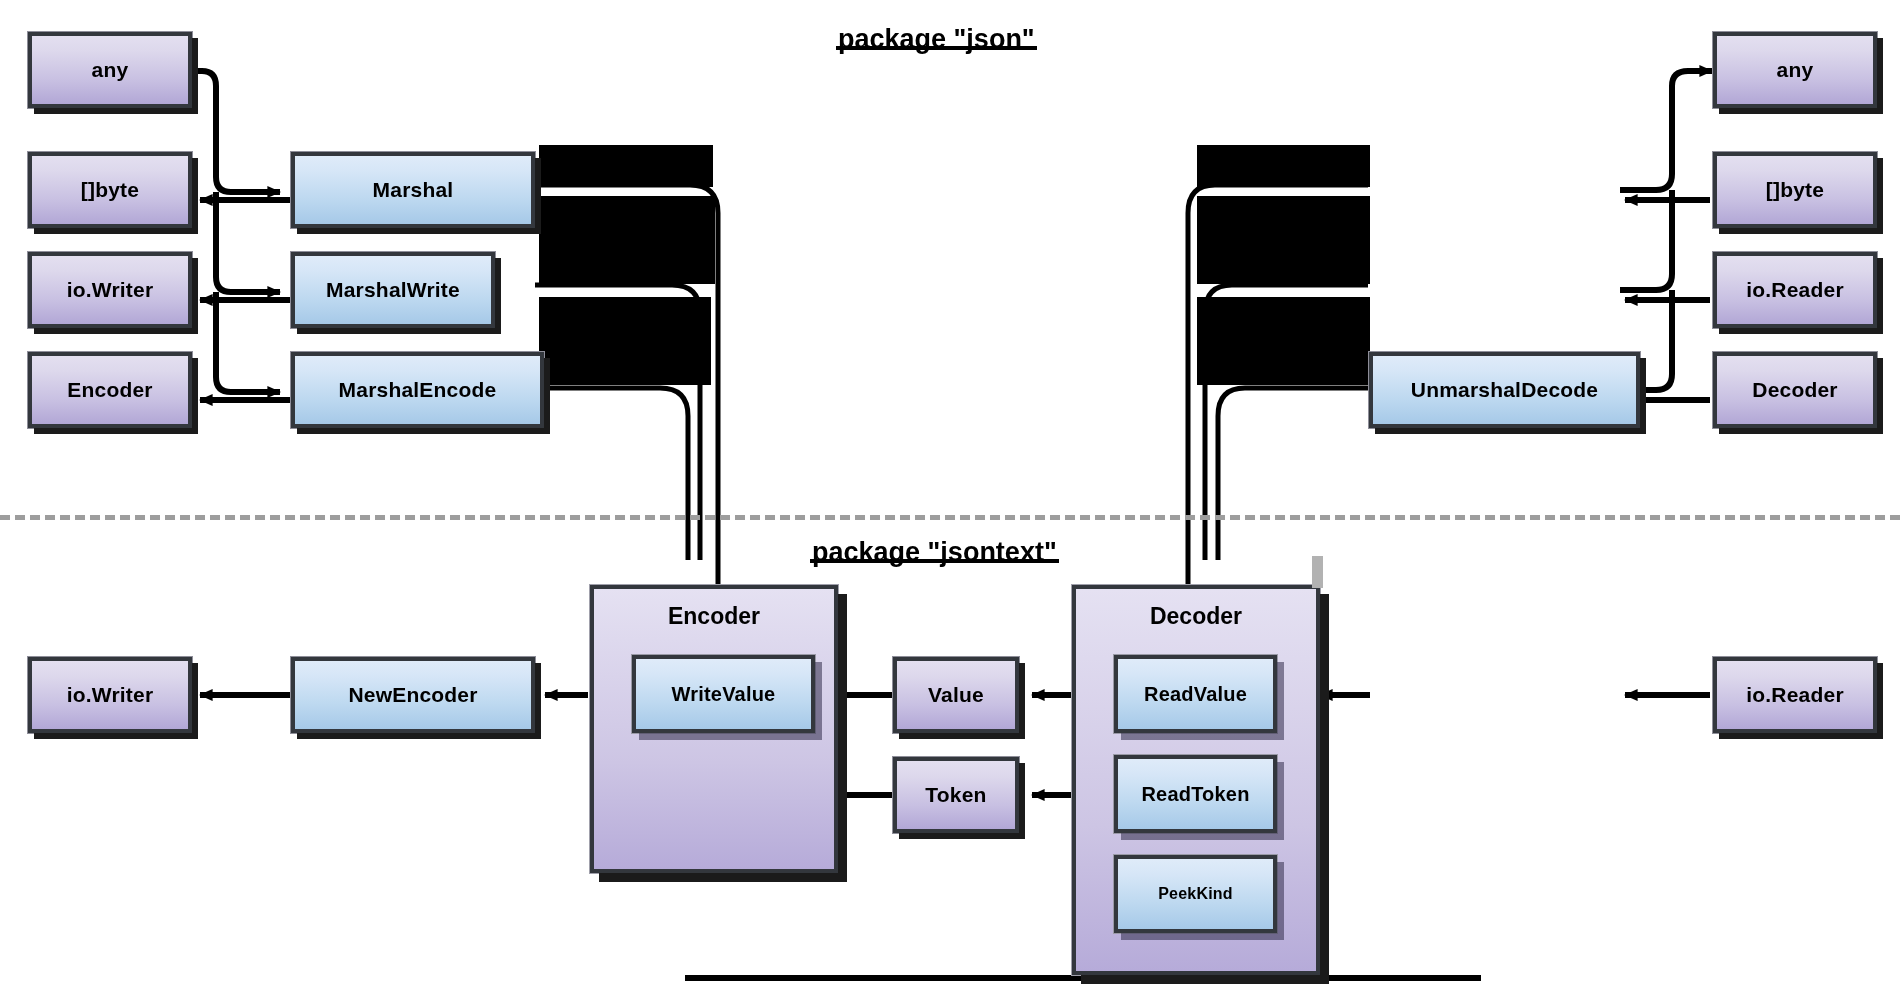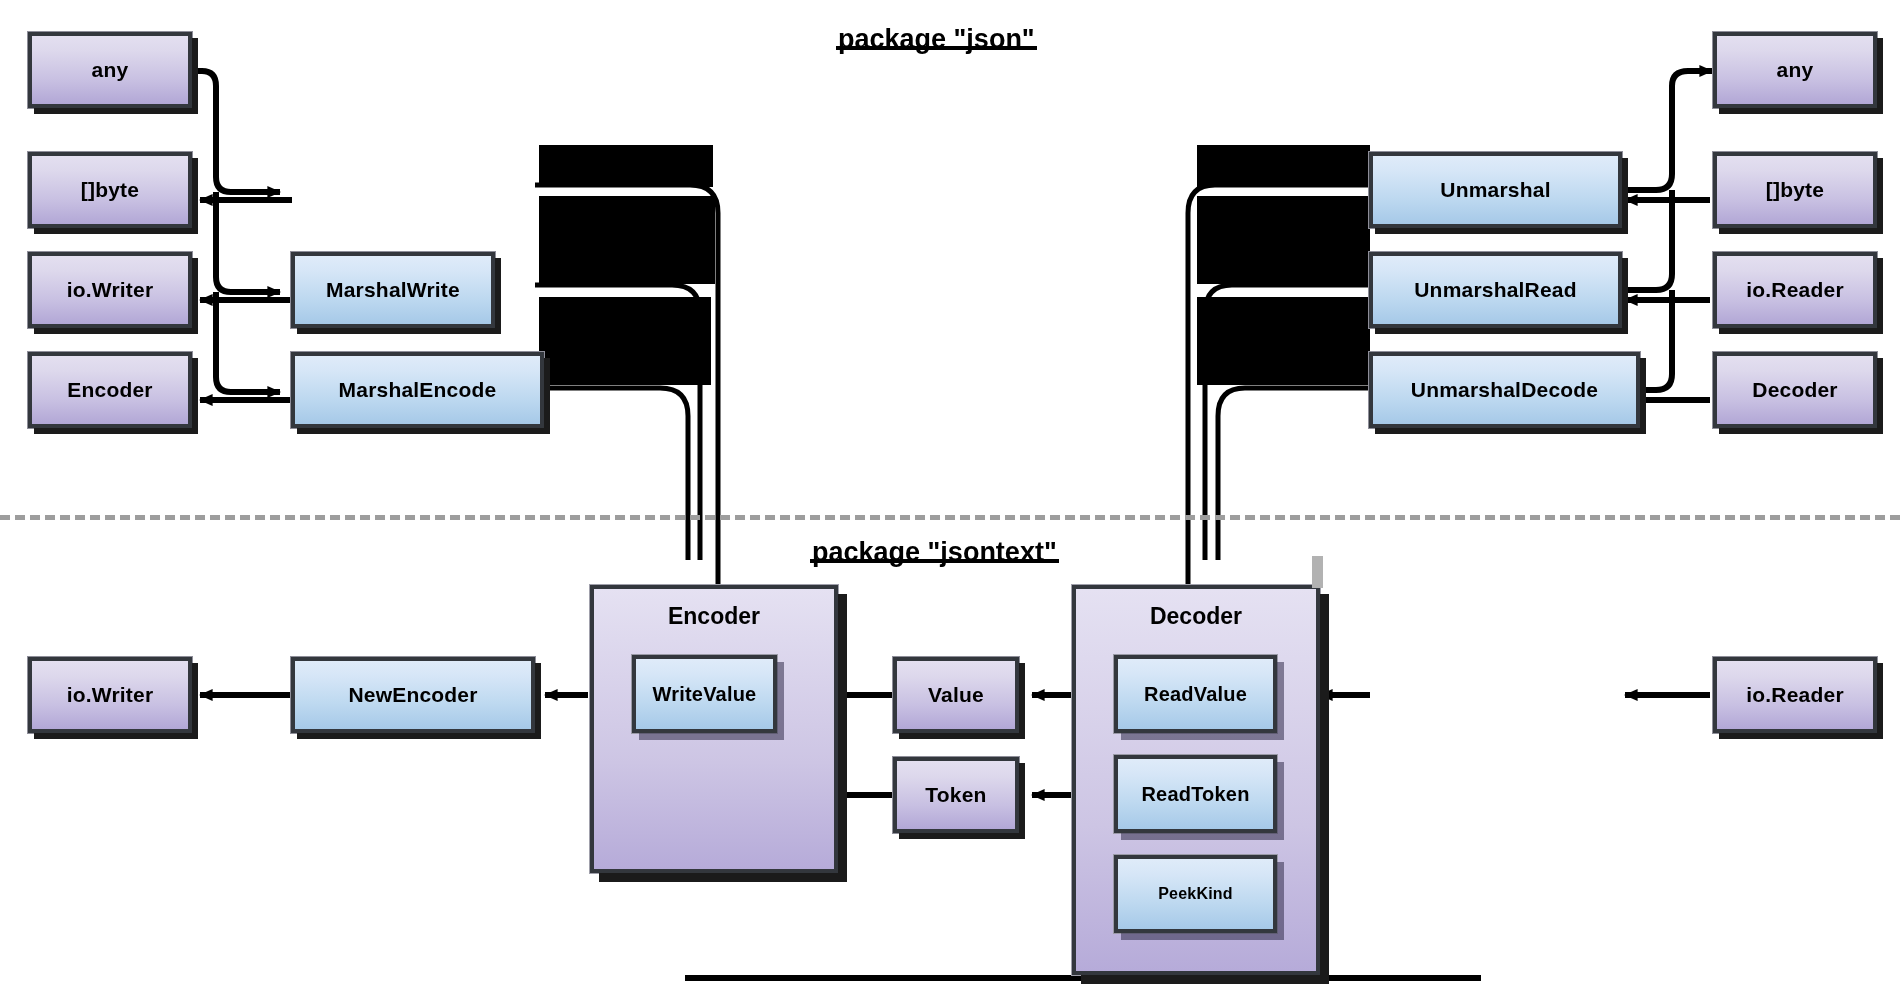--- a/index.html
+++ b/index.html
@@ -190,54 +190,51 @@
   <div class="node purple" style="left:28px;top:152px;width:164px;height:76px;font-size:21px;">
     <span class="lbl">[]byte</span>
   </div>
   <div class="node purple" style="left:28px;top:252px;width:164px;height:76px;font-size:21px;">
     <span class="lbl">io.Writer</span>
   </div>
   <div class="node purple" style="left:28px;top:352px;width:164px;height:76px;font-size:21px;">
     <span class="lbl">Encoder</span>
   </div>
 
+  <div class="node blue" style="left:291px;top:152px;width:244px;height:76px;font-size:21px;">
+    <span class="lbl">Marshal</span>
+  </div>
   <div class="node blue" style="left:291px;top:252px;width:204px;height:76px;font-size:21px;">
     <span class="lbl">MarshalWrite</span>
   </div>
   <div class="node blue" style="left:291px;top:352px;width:253px;height:76px;font-size:21px;">
     <span class="lbl">MarshalEncode</span>
   </div>
 
-  <div class="node blue" style="left:1369px;top:152px;width:253px;height:76px;font-size:21px;">
-    <span class="lbl">Unmarshal</span>
-  </div>
-  <div class="node blue" style="left:1369px;top:252px;width:253px;height:76px;font-size:21px;">
-    <span class="lbl">UnmarshalRead</span>
-  </div>
   <div class="node blue" style="left:1369px;top:352px;width:271px;height:76px;font-size:21px;">
     <span class="lbl">UnmarshalDecode</span>
   </div>
 
   <div class="node purple" style="left:1713px;top:32px;width:164px;height:76px;font-size:21px;">
     <span class="lbl">any</span>
   </div>
   <div class="node purple" style="left:1713px;top:152px;width:164px;height:76px;font-size:21px;">
     <span class="lbl">[]byte</span>
   </div>
   <div class="node purple" style="left:1713px;top:252px;width:164px;height:76px;font-size:21px;">
     <span class="lbl">io.Reader</span>
   </div>
   <div class="node purple" style="left:1713px;top:352px;width:164px;height:76px;font-size:21px;">
     <span class="lbl">Decoder</span>
   </div>
 
   <div class="group" style="left:590px;top:585px;width:248px;height:288px;">
     <div class="gtitle">Encoder</div>
   </div>
-  <div class="node blue inner" style="left:632px;top:655px;width:145px;height:78px;font-size:20px;">
+  <div class="node blue inner" style="left:632px;top:655px;width:183px;height:78px;font-size:20px;">
     <span class="lbl">WriteValue</span>
   </div>
 
   <div class="group" style="left:1072px;top:585px;width:248px;height:390px;">
     <div class="gtitle">Decoder</div>
   </div>
   <div class="node blue inner" style="left:1114px;top:655px;width:163px;height:78px;font-size:20px;align-items:center;">
     <span class="lbl">ReadValue</span>
   </div>
   <div class="node blue inner" style="left:1114px;top:755px;width:163px;height:78px;font-size:20px;">

